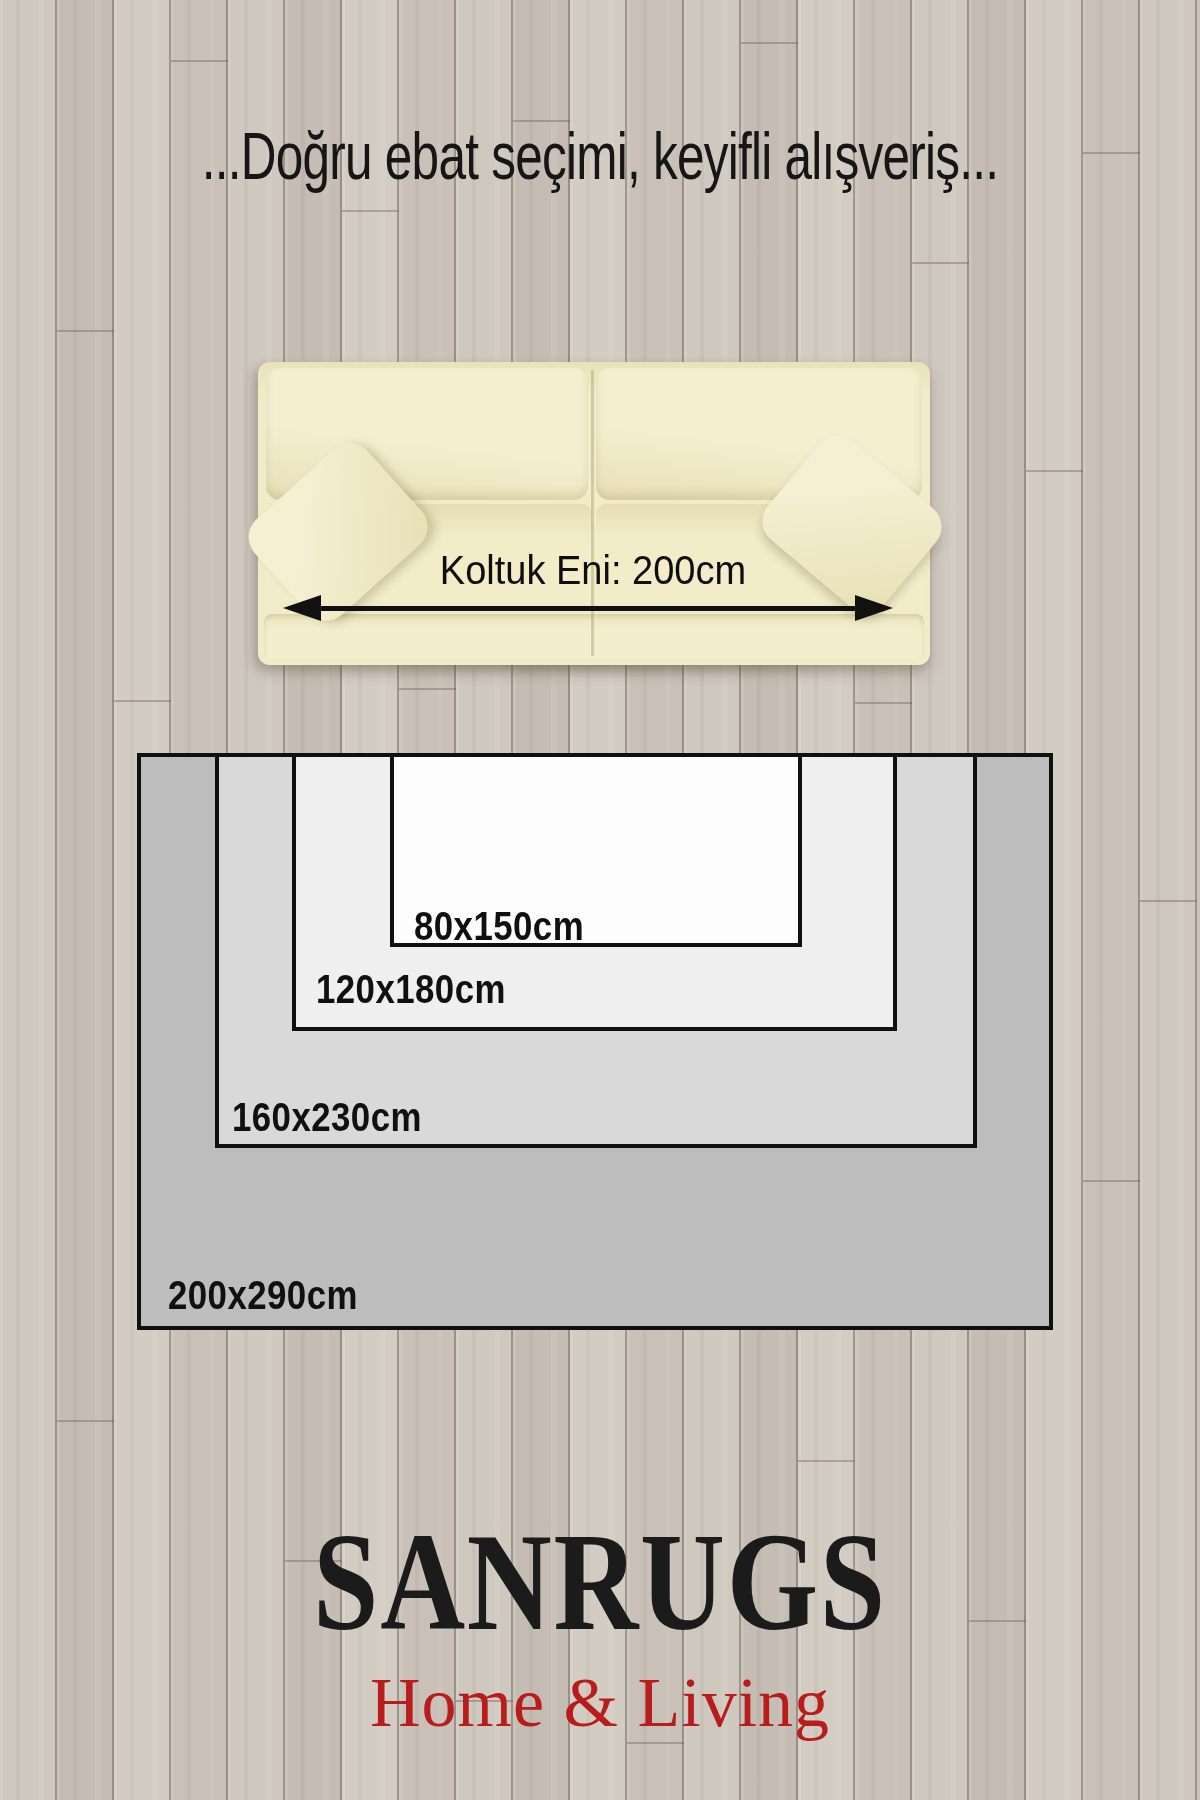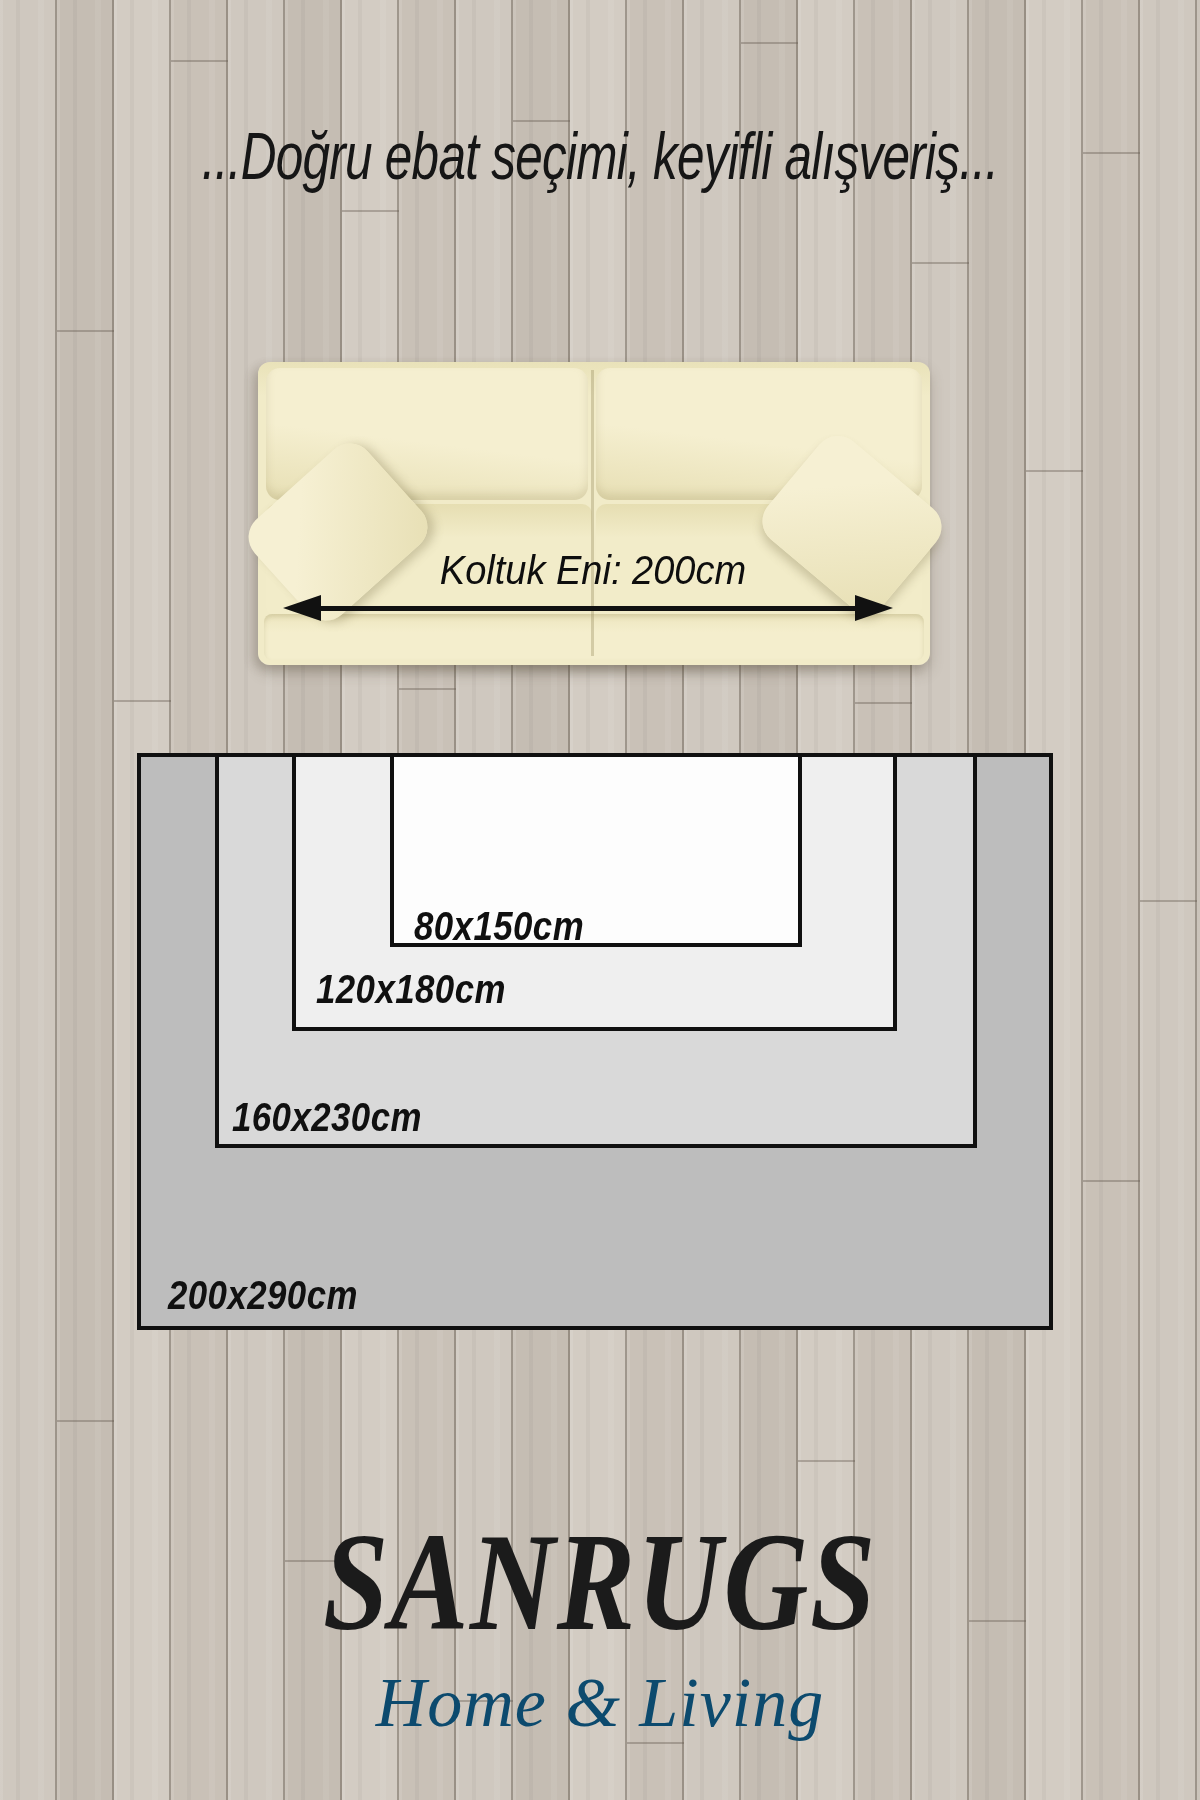--- a/index.html
+++ b/index.html
@@ -1,20 +1,19 @@
 <!DOCTYPE html>
 <html><head>
 <meta charset="utf-8">
 <style>
   html,body{margin:0;padding:0;background:#888;}
   .page{
     position:relative;width:1200px;height:1800px;overflow:hidden;
     font-family:"Liberation Sans", sans-serif;
     background-color:#ccc5bc;
-    font-style:italic;
   }
   
   .floor{
     position:absolute;inset:0;
     background:
       repeating-linear-gradient(90deg,
         rgba(255,255,255,0.10) 0 3px, rgba(0,0,0,0) 3px 16px,
         rgba(0,0,0,0.035) 16px 20px, rgba(0,0,0,0) 20px 38px,
         rgba(255,255,255,0.07) 38px 44px, rgba(0,0,0,0) 44px 57px),
       repeating-linear-gradient(90deg,
@@ -101,21 +100,21 @@
   
   .brand-name{
     position:absolute;left:0;right:0;top:1512px;margin:0;text-align:center;
     font-family:"Liberation Serif", serif;font-size:140px;font-weight:700;
     color:#1b1b1b;line-height:1;letter-spacing:2px;
     transform:scaleX(0.84);transform-origin:50% 50%;white-space:nowrap;
   }
   .brand-tagline{
     position:absolute;left:0;right:0;top:1668px;margin:0;text-align:center;
     font-family:"Liberation Serif", serif;font-size:70px;font-weight:400;
-    color:#0c4a6e;line-height:1;letter-spacing:1px;white-space:nowrap;
+    color:#b91c1c;line-height:1;letter-spacing:1px;white-space:nowrap;
   }
 </style>
 </head>
 <body>
 
 <div class="page">
 
   <div class="floor">
     <div class="joint" style="left:171px;top:60px;"></div>
     <div class="joint" style="left:342px;top:210px;"></div>

